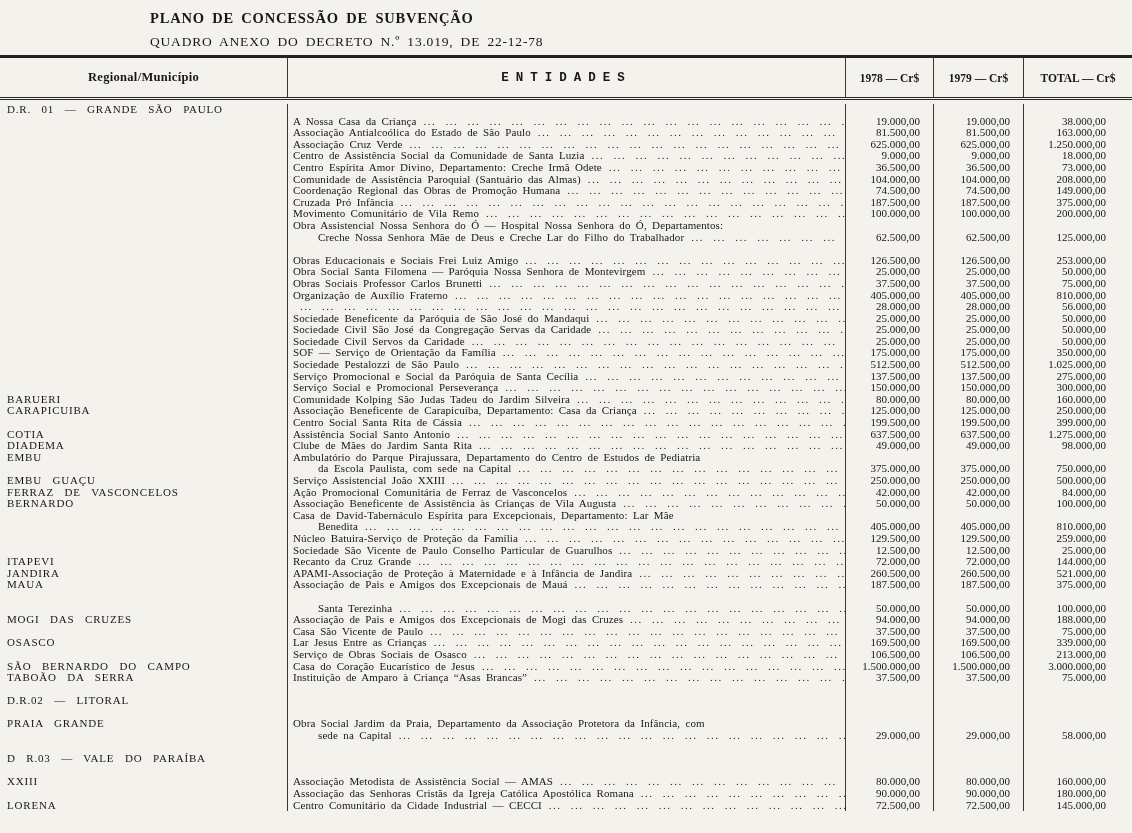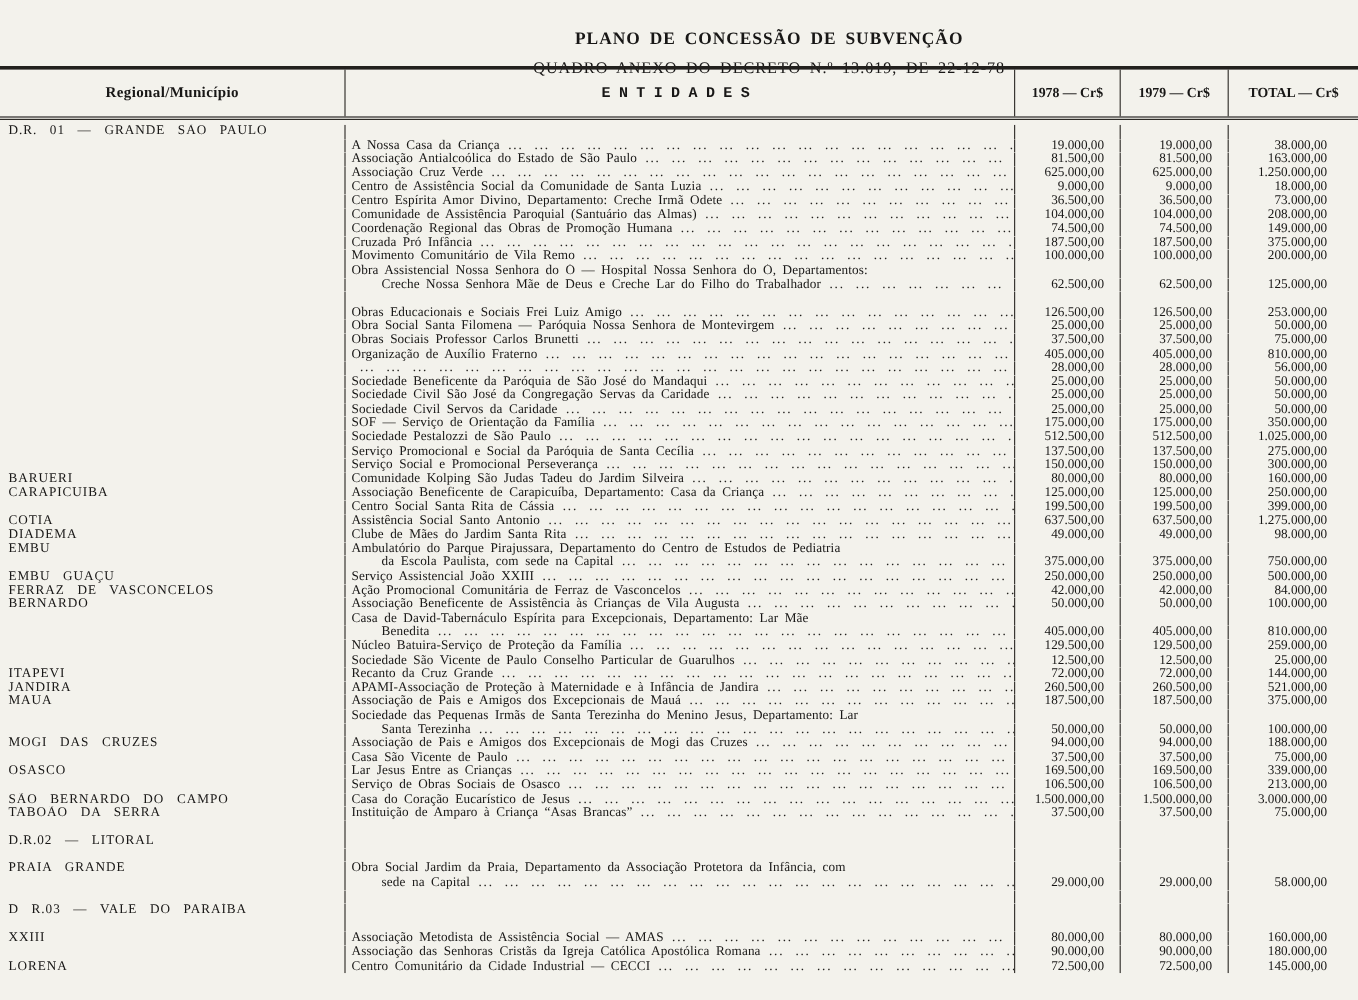--- a/index.html
+++ b/index.html
@@ -8,23 +8,23 @@
     background:#f3f2ec;
     font-family:"Liberation Serif","DejaVu Serif",serif;
     color:#181716;
     overflow:hidden;
     position:relative;
   }
   .page{width:1132px;height:833px;position:relative;}
 
   
   .doc-header{
-    padding-top:25px;
+    padding-top:10px;
     padding-left:150px;      
-    text-align:center;
+    text-align:left;
   }
   .doc-title{
     font-size:14.5px;
     font-weight:bold;
     letter-spacing:.8px;
     word-spacing:3px;
   }
   .doc-subtitle{
     margin-top:7px;
     font-size:13.5px;
@@ -536,21 +536,20 @@
       <span class="etext">Associação de Pais e Amigos dos Excepcionais de Mauá</span>
       <span class="dots">... ... ... ... ... ... ... ... ... ... ... ... ... ... ... ... ... ... ... ... ... ... ... ... ... ... ... ... ... ... ... ... ... ... ... ... ... ... ... ...</span>
     </div>
     <div class="c amt a78">187.500,00</div>
     <div class="c amt a79">187.500,00</div>
     <div class="c amt atot">375.000,00</div>
   </div>
         <div class="row">
     <div class="c region"></div>
     <div class="c entity">
-      <span class="etext">Sociedade das Pequenas Irmãs de Santa Terezinha do Menino Jesus, Departamento: Lar</span>
       <span class="dots"></span>
     </div>
     <div class="c amt a78"></div>
     <div class="c amt a79"></div>
     <div class="c amt atot"></div>
   </div>
         <div class="row">
     <div class="c region"></div>
     <div class="c entity cont">
       <span class="etext">Santa Terezinha</span>

